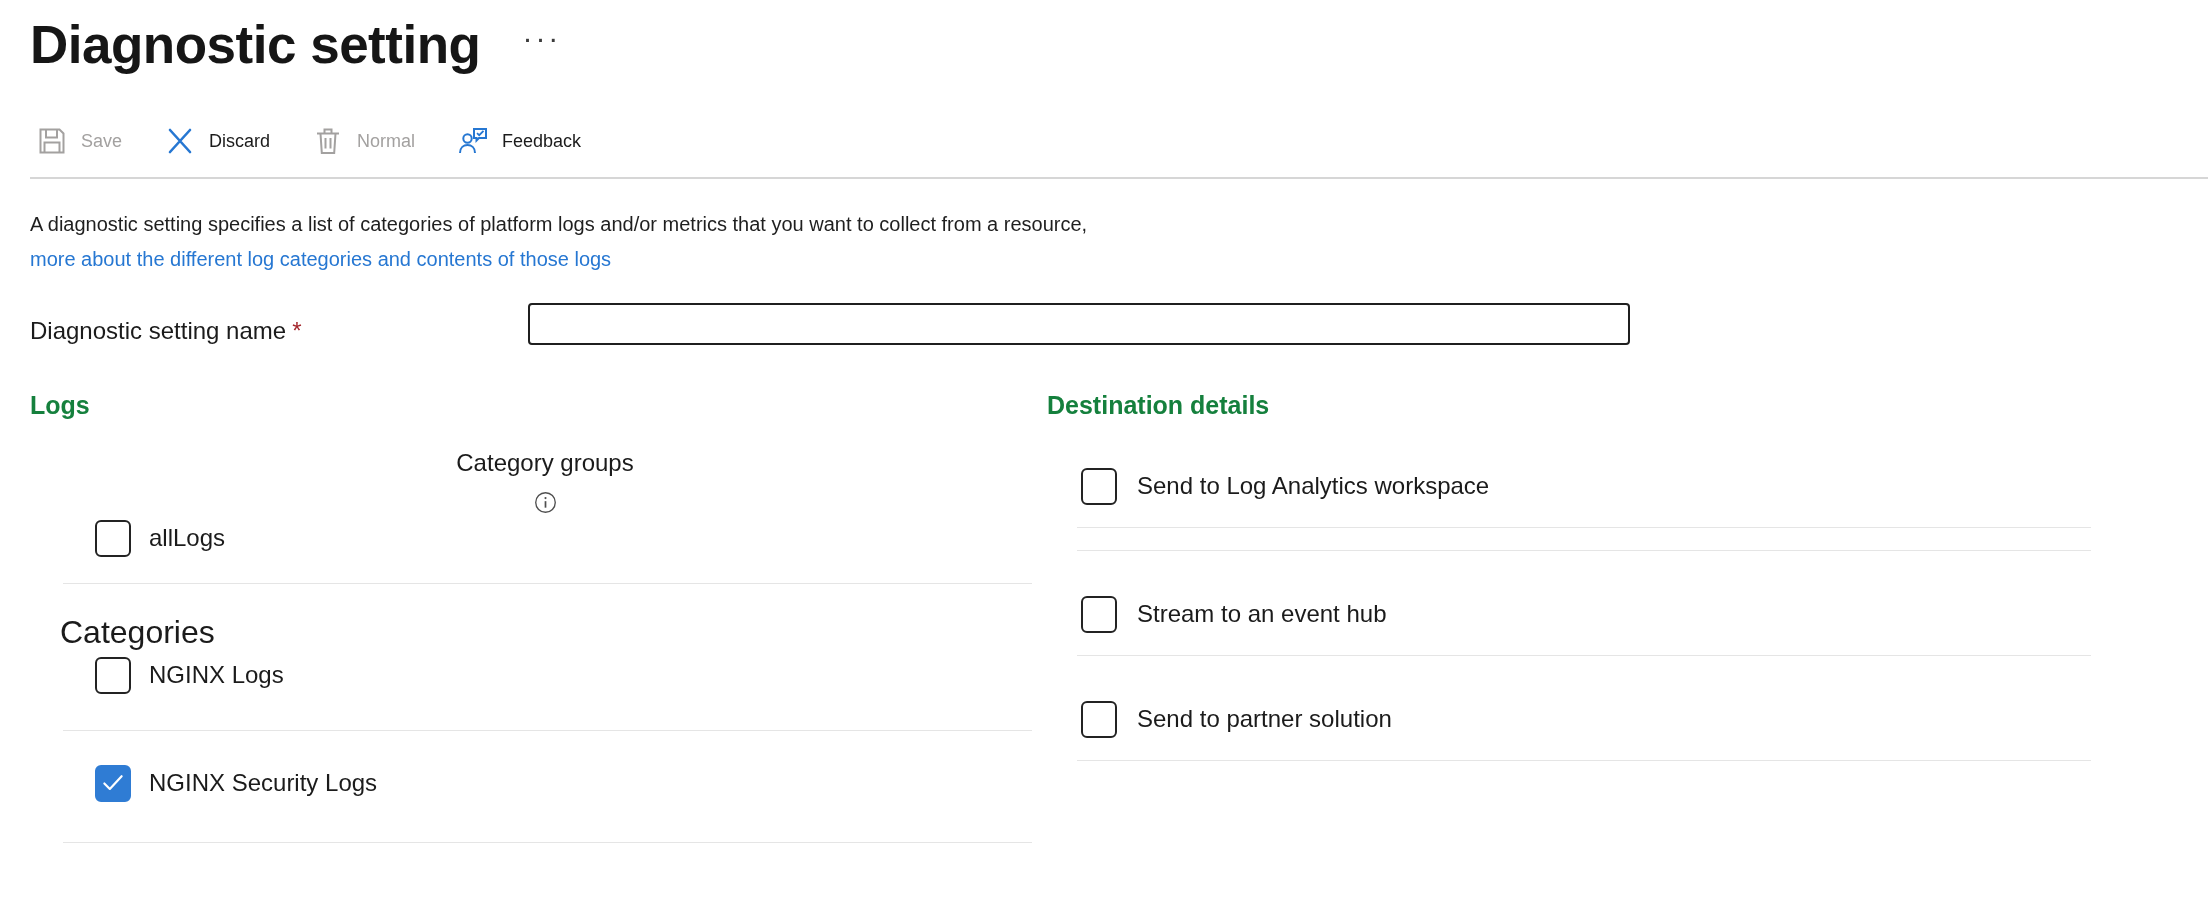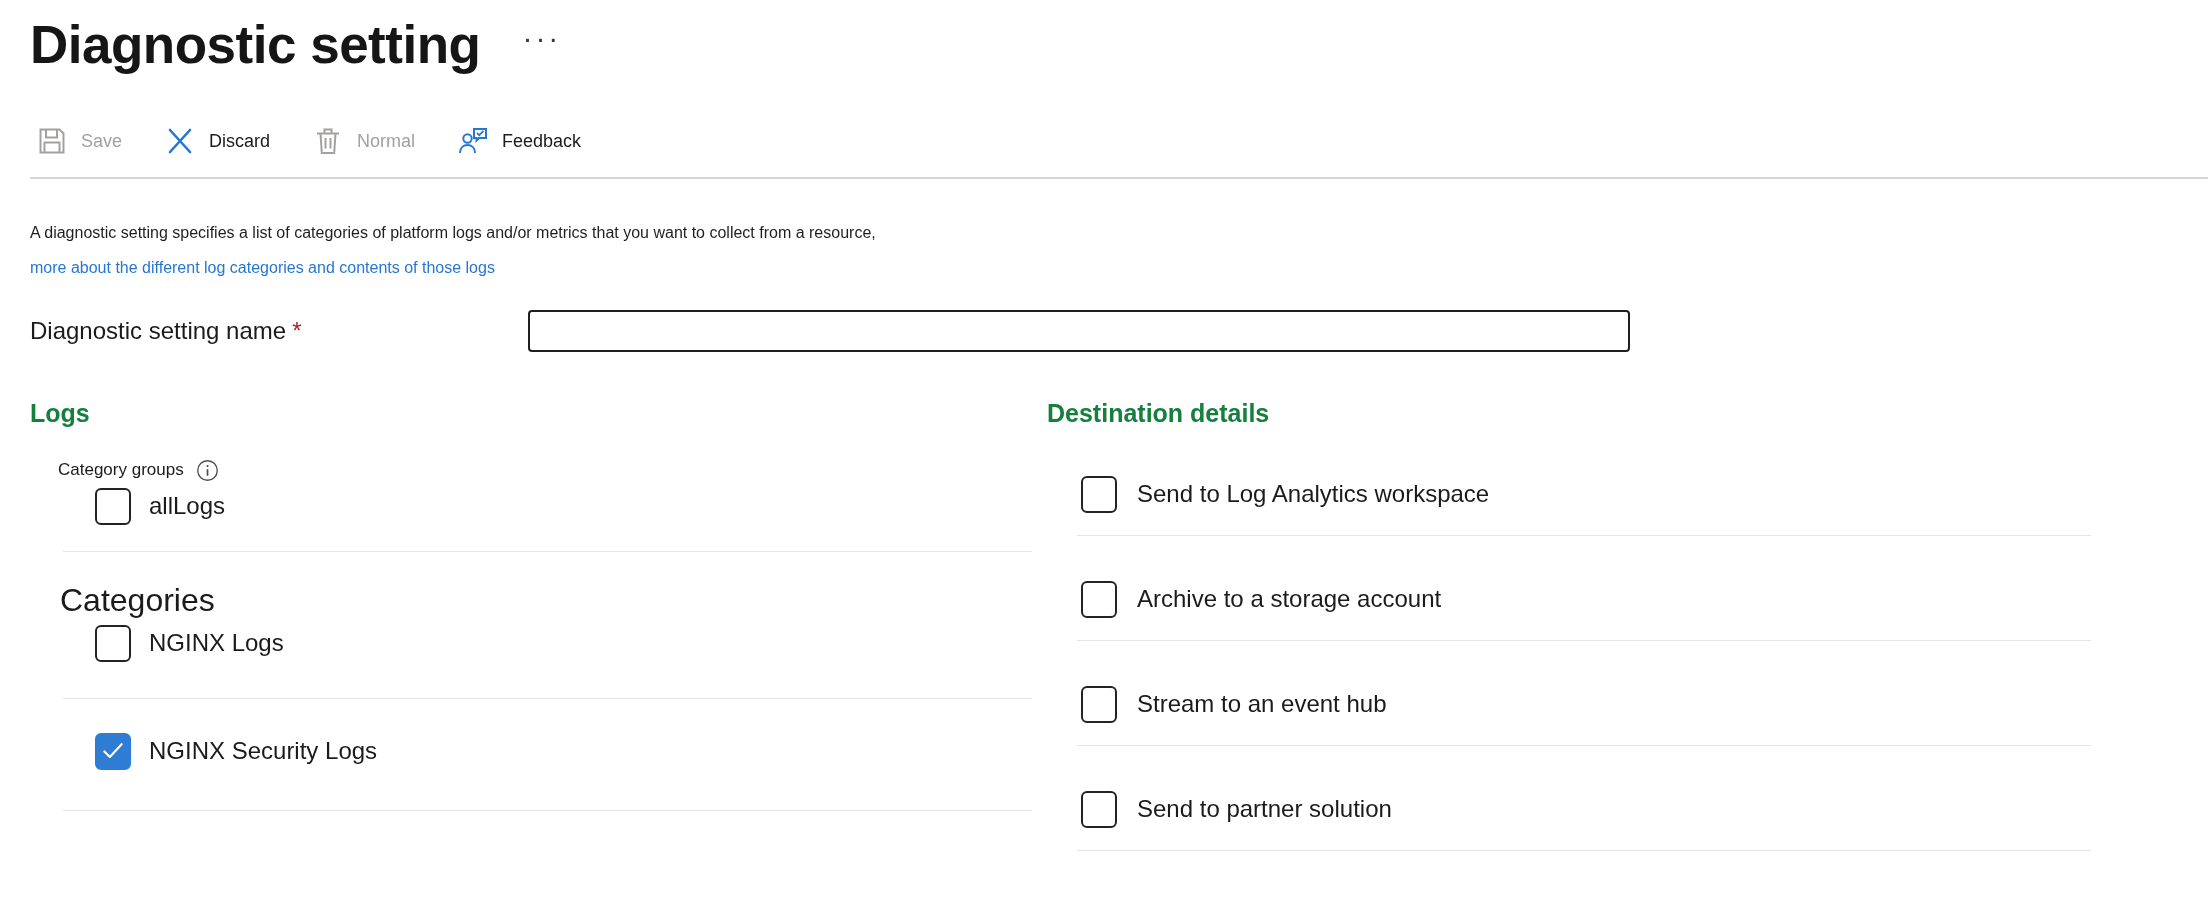--- a/index.html
+++ b/index.html
@@ -26,40 +26,40 @@
   .tb-btn {
     display: flex; align-items: center; gap: 13px;
     background: none; border: none; cursor: pointer;
     font-family: inherit; font-size: 18px; color: #1b1b1b; padding: 4px 6px;
   }
   .tb-btn.disabled { color: #a3a1a0; cursor: default; }
   .tb-icon { display: inline-flex; width: 32px; height: 32px; }
   .toolbar-divider { border: none; border-top: 2px solid #d6d6d6; margin-top: 14px; margin-left: 0; width: 2178px; }
 
   
-  .description { margin-top: 36px; font-size: 16px; line-height: 35px; color: #1f1f1f; }
+  .description { margin-top: 28px; font-size: 20px; line-height: 35px; color: #1f1f1f; }
   .description div { white-space: nowrap; }
   .link { color: #2677d2; cursor: pointer; text-decoration: none; }
 
   
-  .form-row { margin-top: 24px; display: flex; align-items: center; height: 44px; }
+  .form-row { margin-top: 24px; display: flex; align-items: flex-end; height: 44px; }
   .form-label { width: 498px; font-size: 24px; color: #1b1b1b; }
   .required { color: #a4262c; margin-left: 6px; }
   .name-input {
     width: 1102px; height: 42px;
     border: 2px solid #1f1f1f; border-radius: 4px;
     font-family: inherit; font-size: 24px; padding: 0 12px; color: #1b1b1b;
     background: #fff; outline: none;
   }
 
   
   .section-grid { display: grid; grid-template-columns: 1002px auto; column-gap: 15px; margin-top: 46px; }
   .col-heading { font-size: 25px; font-weight: 700; color: #15803d; height: 32px; }
 
-  .sub-label { margin: 26px 0 0 28px; font-size: 17px; display: flex; align-items: center; gap: 12px; }
+  .sub-label { margin: 26px 0 0 28px; font-size: 24px; display: flex; align-items: center; gap: 12px; flex-direction: column; }
   .sub-label2 { margin: 30px 0 0 30px; font-size: 32px; }
 
   .check-row { margin-left: 65px; display: flex; align-items: center; gap: 18px; height: 38px; cursor: pointer; }
   .row-mt21 { margin-top: 5px; }
   .row-mt33 { margin-top: 33px; }
 
   .checkbox {
     width: 36px; height: 37px; flex: 0 0 auto;
     border: 2.5px solid #232323; border-radius: 6px; background: #fff;
     display: flex; align-items: center; justify-content: center; cursor: pointer;
@@ -202,39 +202,33 @@
       <div class="col-heading">Destination details</div>
 
       <div class="dest-row">
         <span class="checkbox">
           
         </span>
         <span class="check-label">Send to Log Analytics workspace</span>
       </div>
       <hr class="r-divider">
 
+      <hr class="r-divider">
+
       <div class="dest-row">
         <span class="checkbox">
           
         </span>
-        <span class="check-label">Archive to a storage account</span>
+        <span class="check-label">Stream to an event hub</span>
       </div>
       <hr class="r-divider">
 
       <div class="dest-row">
         <span class="checkbox">
           
         </span>
-        <span class="check-label">Stream to an event hub</span>
-      </div>
-      <hr class="r-divider">
-
-      <div class="dest-row">
-        <span class="checkbox">
-          
-        </span>
         <span class="check-label">Send to partner solution</span>
       </div>
       <hr class="r-divider">
     </div>
 
   </div>
 </div>
 
 </body></html>

